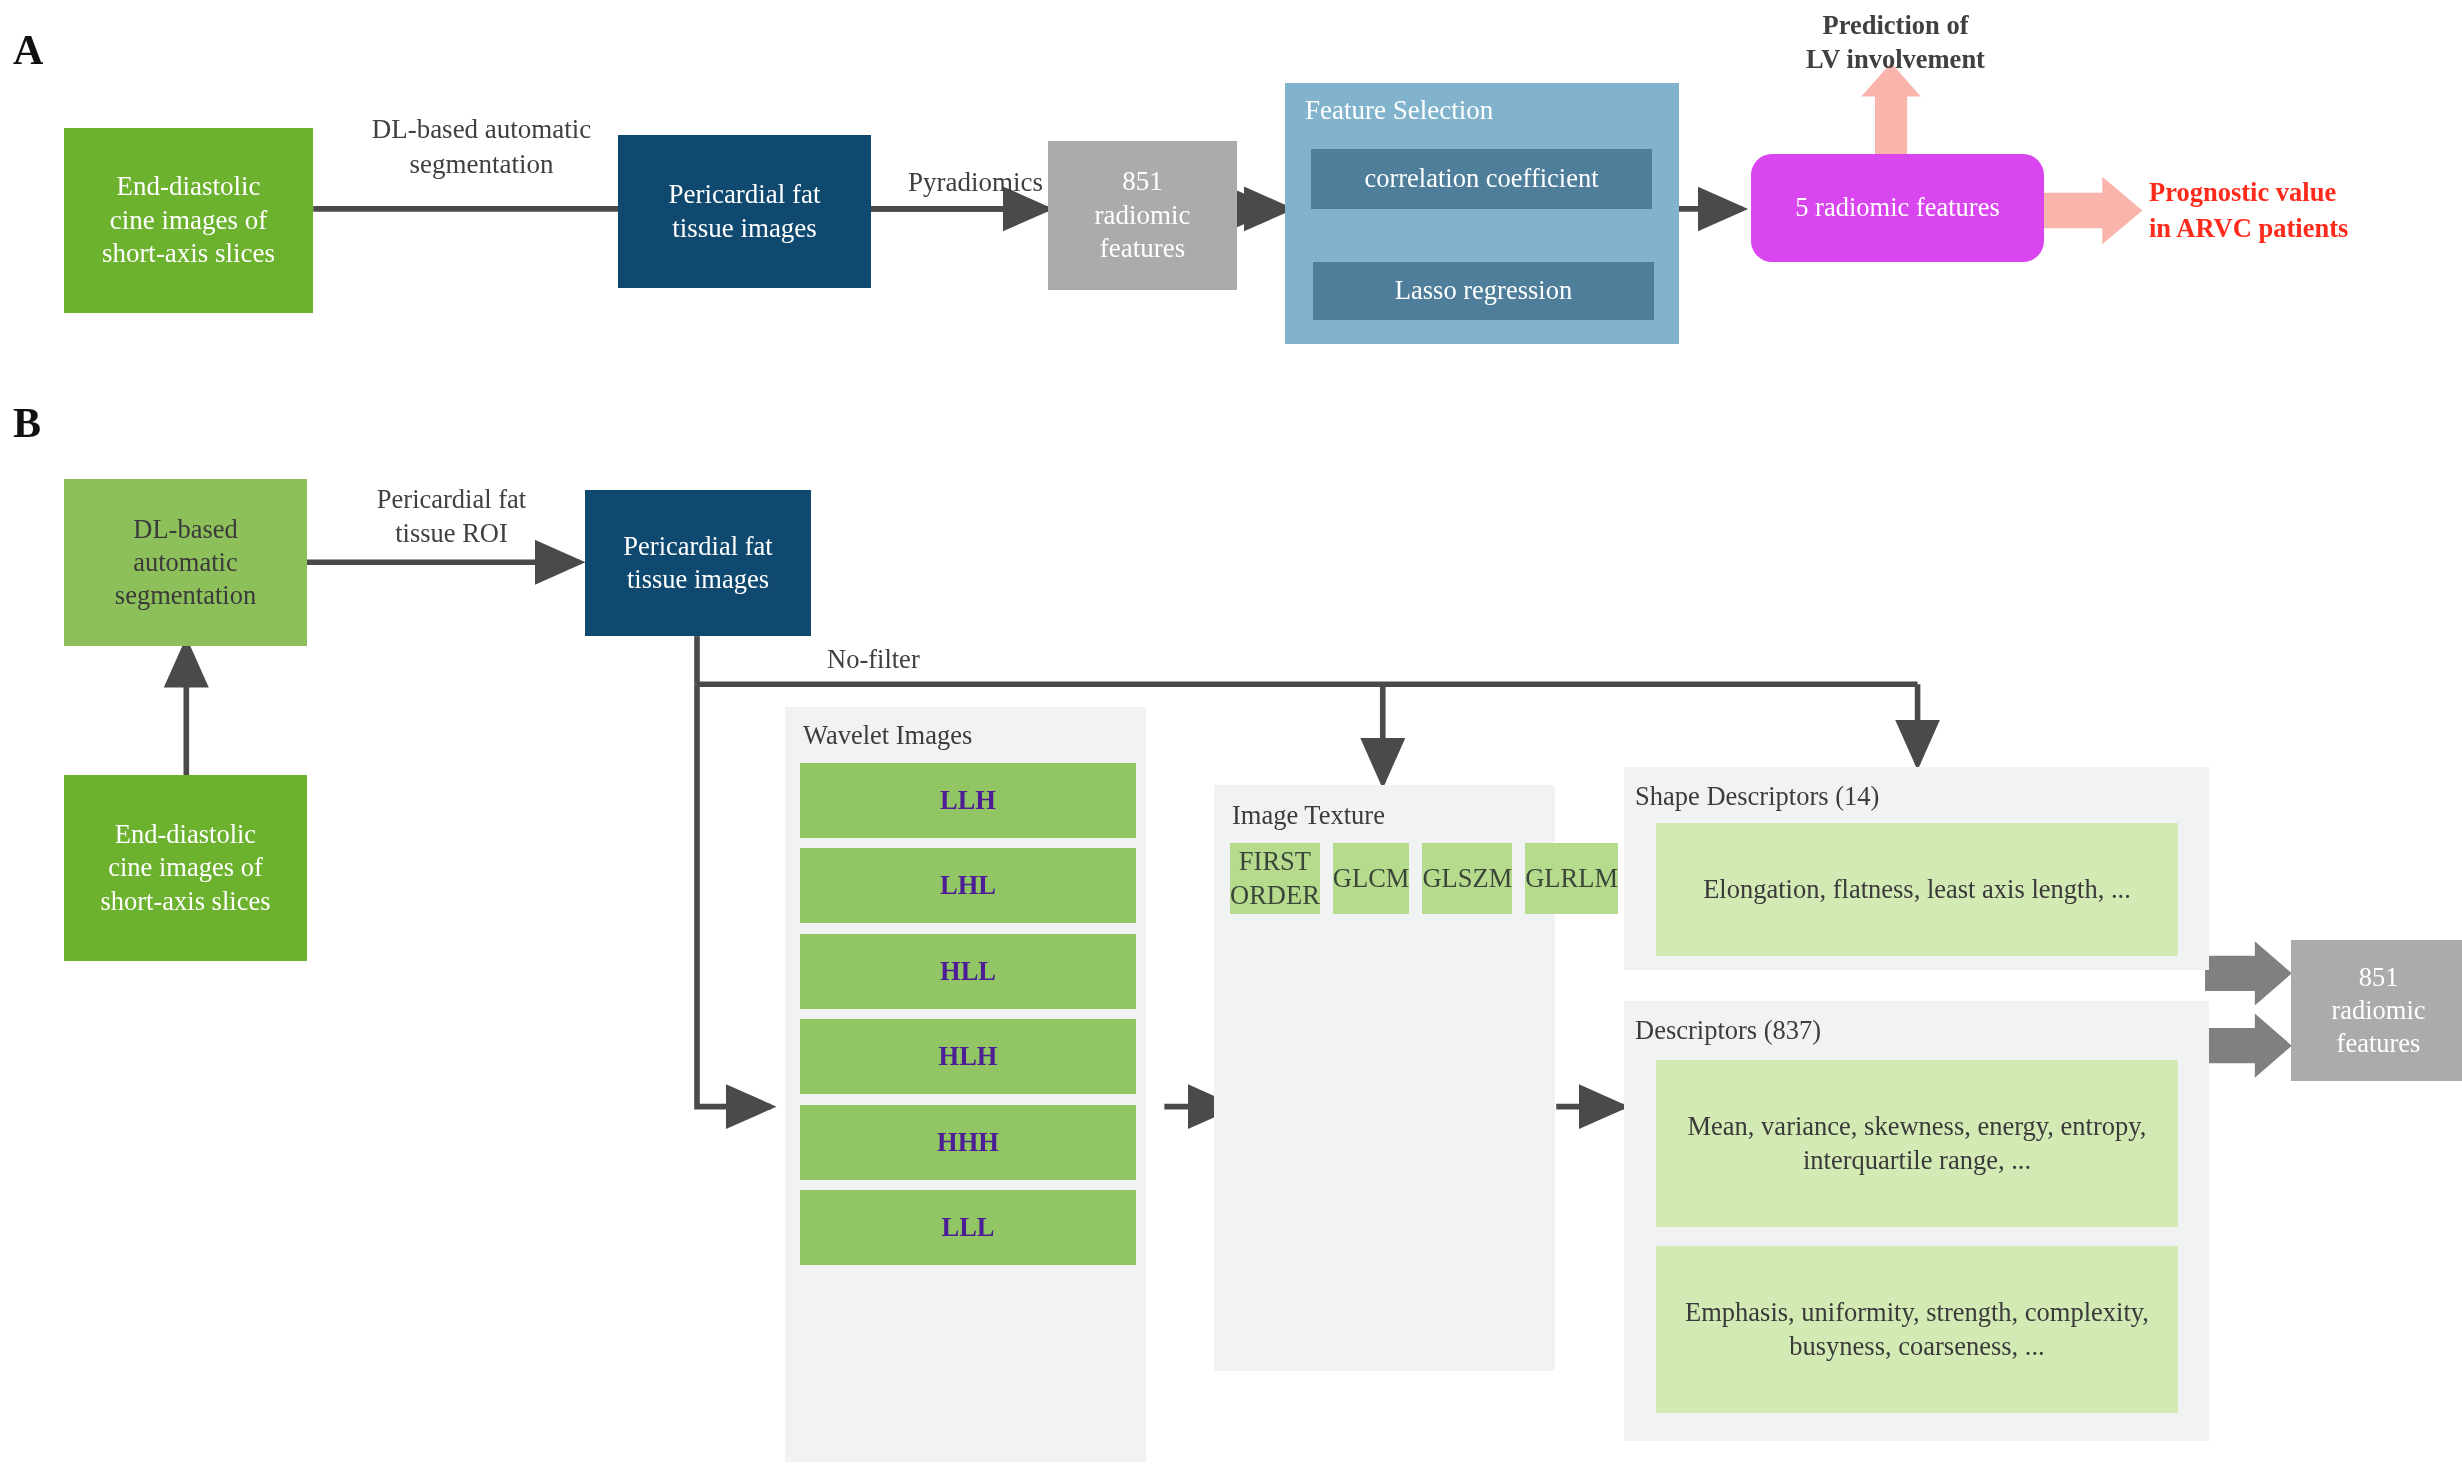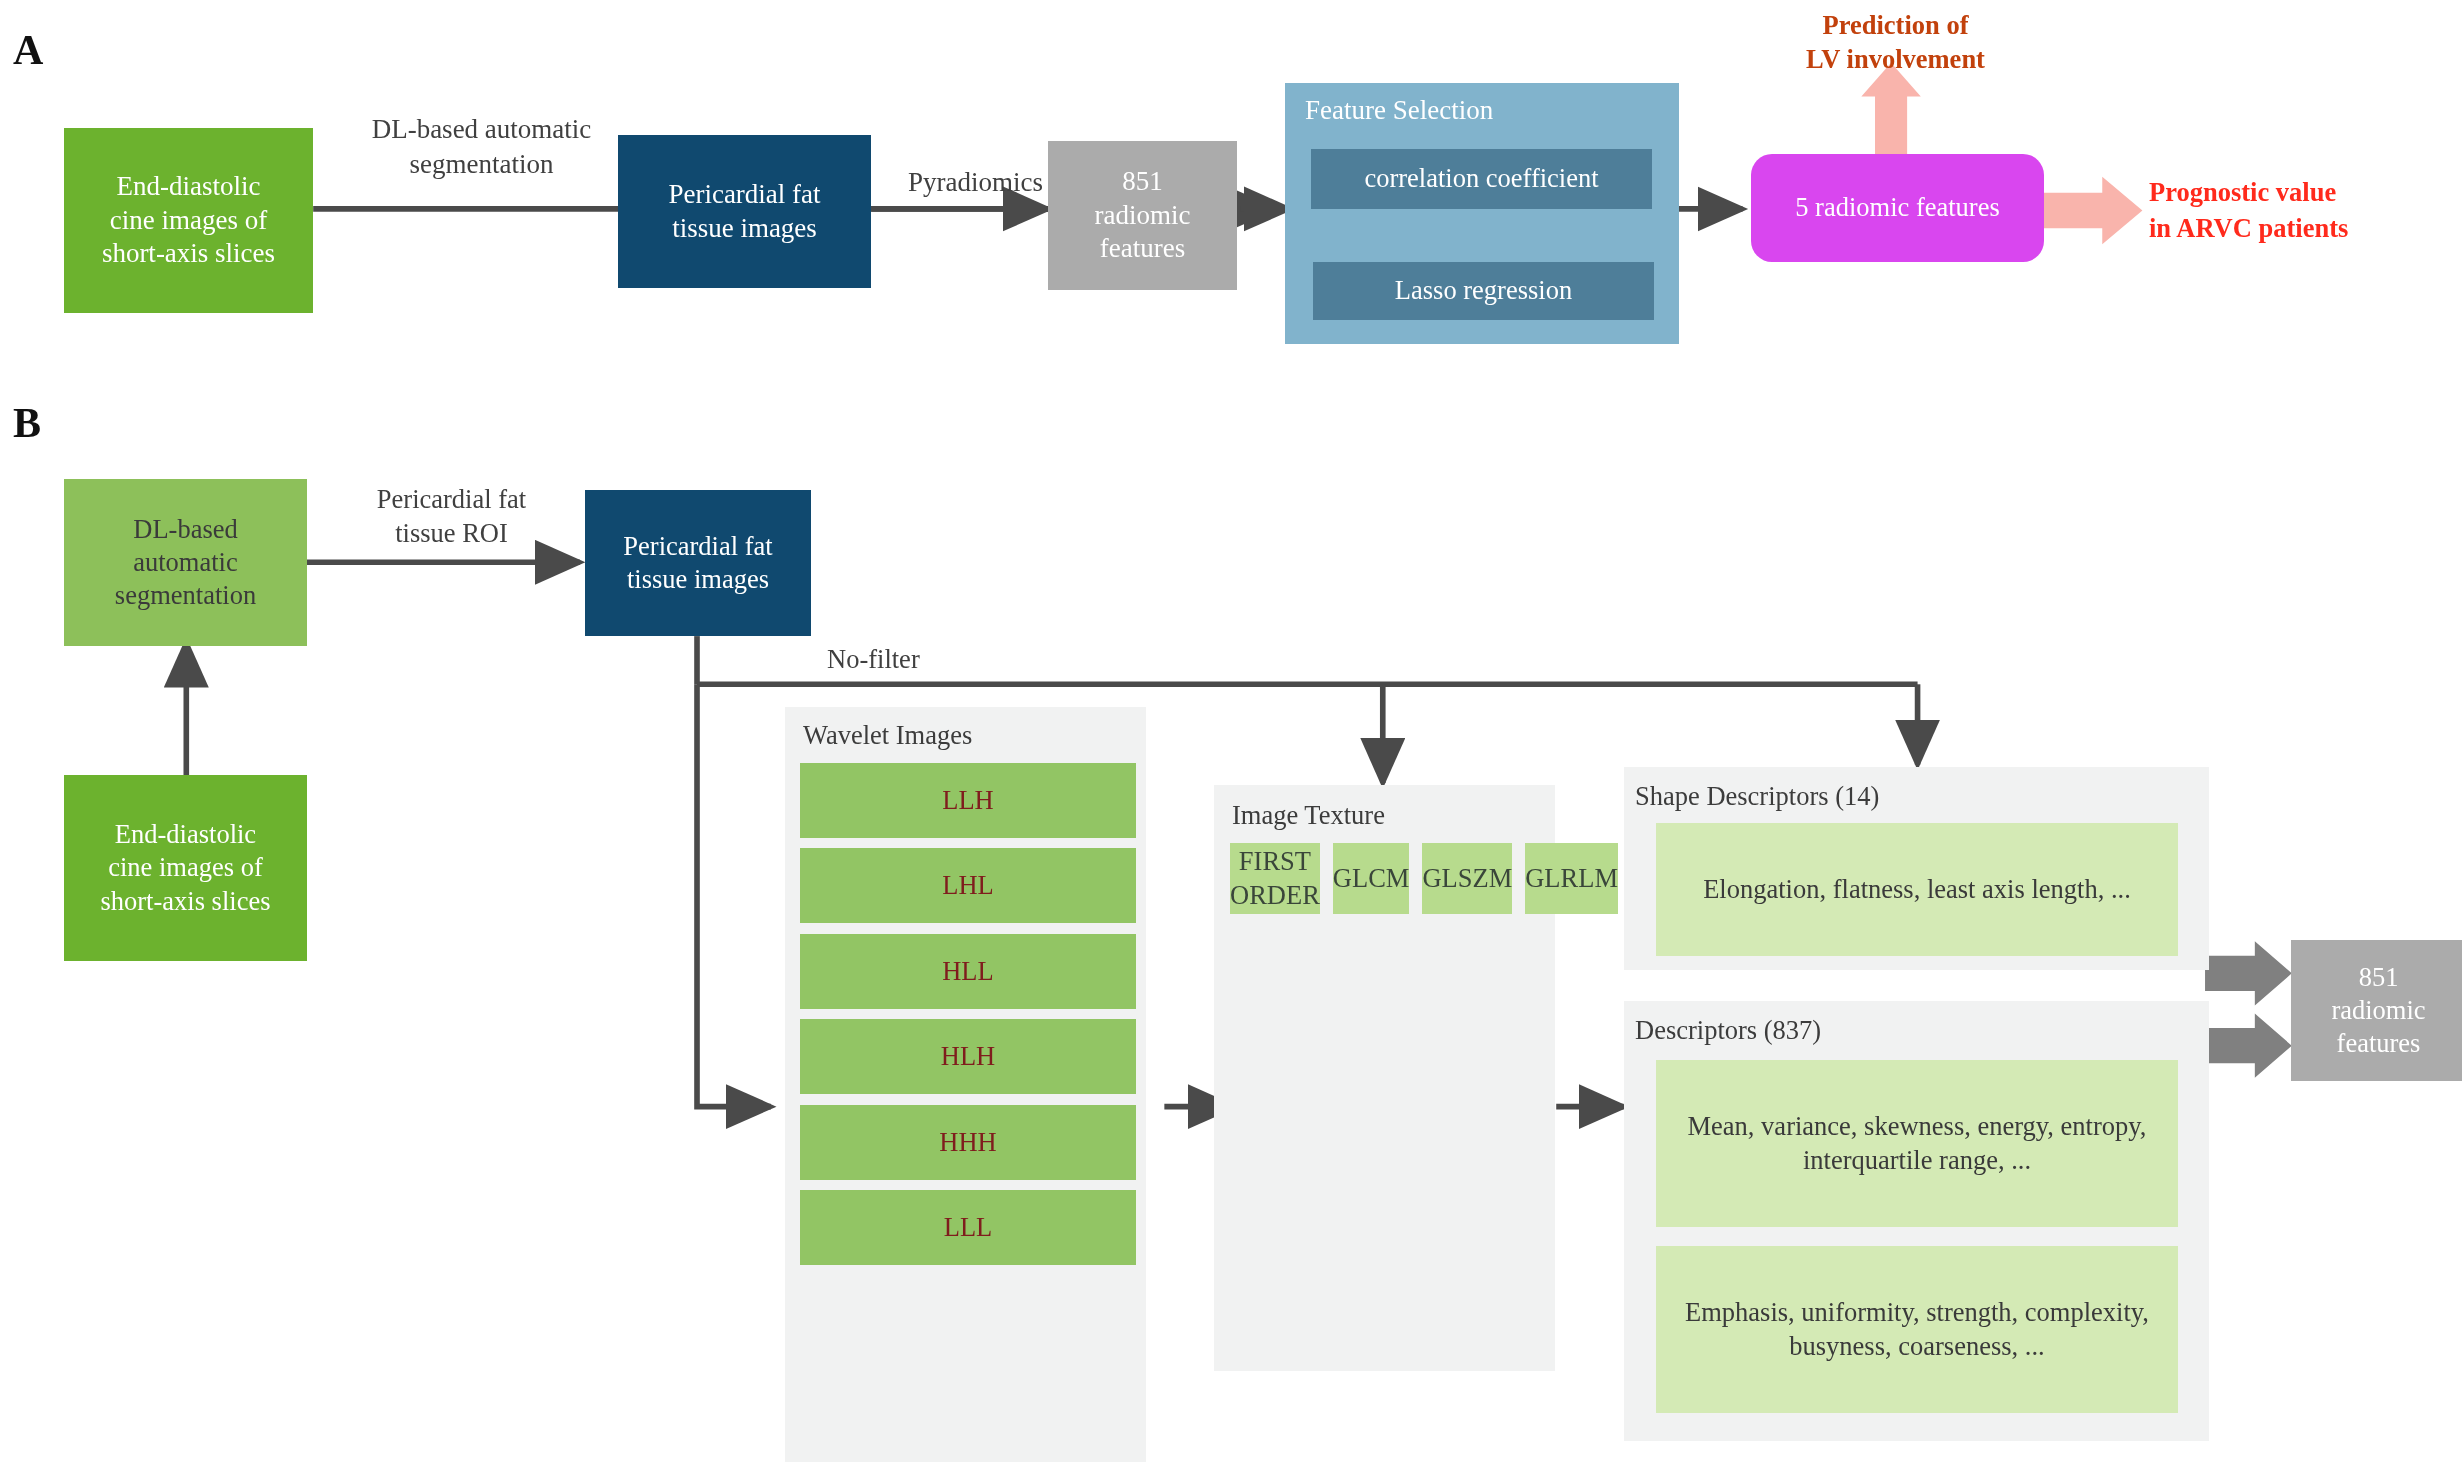--- a/index.html
+++ b/index.html
@@ -6,31 +6,31 @@
   body{width:2462px;height:1481px;position:relative;overflow:hidden;
        font-family:"Liberation Serif","DejaVu Serif",serif;}
   .canvas{position:absolute;left:0;top:0;width:2462px;height:1481px;}
   .abs{position:absolute;box-sizing:border-box;}
   .panel-letter{font-family:"Liberation Serif","DejaVu Serif",serif;
        font-weight:bold;font-size:42px;color:#111;line-height:1;}
   .box{display:flex;align-items:center;justify-content:center;text-align:center;
        box-sizing:border-box;line-height:1.25;}
   .box-green-bright{background:#6CB22E;color:#ffffff;}
   .box-green-mid{background:#8DC05A;color:#3a3a3a;}
-  .box-green-soft{background:#92C564;color:#7f1d1d;}
+  .box-green-soft{background:#92C564;color:#4c1d95;font-weight:bold;}
   .box-green-pale{background:#B7DB8D;color:#3a463a;}
   .box-green-paler{background:#D4EAB5;color:#3a3a3a;}
   .box-navy{background:#10496F;color:#ffffff;}
   .box-grey{background:#ABABAB;color:#ffffff;}
   .box-steel{background:#81B3CC;color:#ffffff;}
   .box-steel-dark{background:#4E7E99;color:#ffffff;}
   .box-red{background:#d946ef;color:#ffffff;border-radius:21px;}
   .group-panel{background:#F1F2F2;}
   .lbl{color:#404040;text-align:center;line-height:1.3;}
-  .lbl-red{color:#c2410c;font-weight:bold;text-align:center;line-height:1.3;}
+  .lbl-red{color:#404040;font-weight:bold;text-align:center;line-height:1.3;}
   .lbl-red-left{color:#FF2A1C;font-weight:bold;text-align:left;line-height:1.35;}
   .group-title{color:#3c3c3c;position:absolute;}
   svg{position:absolute;left:0;top:0;overflow:visible;}
 </style>
 </head>
 <body>
 
 <div class="canvas">
 
   <svg width="2462" height="1481" viewBox="0 0 3066 1844">

